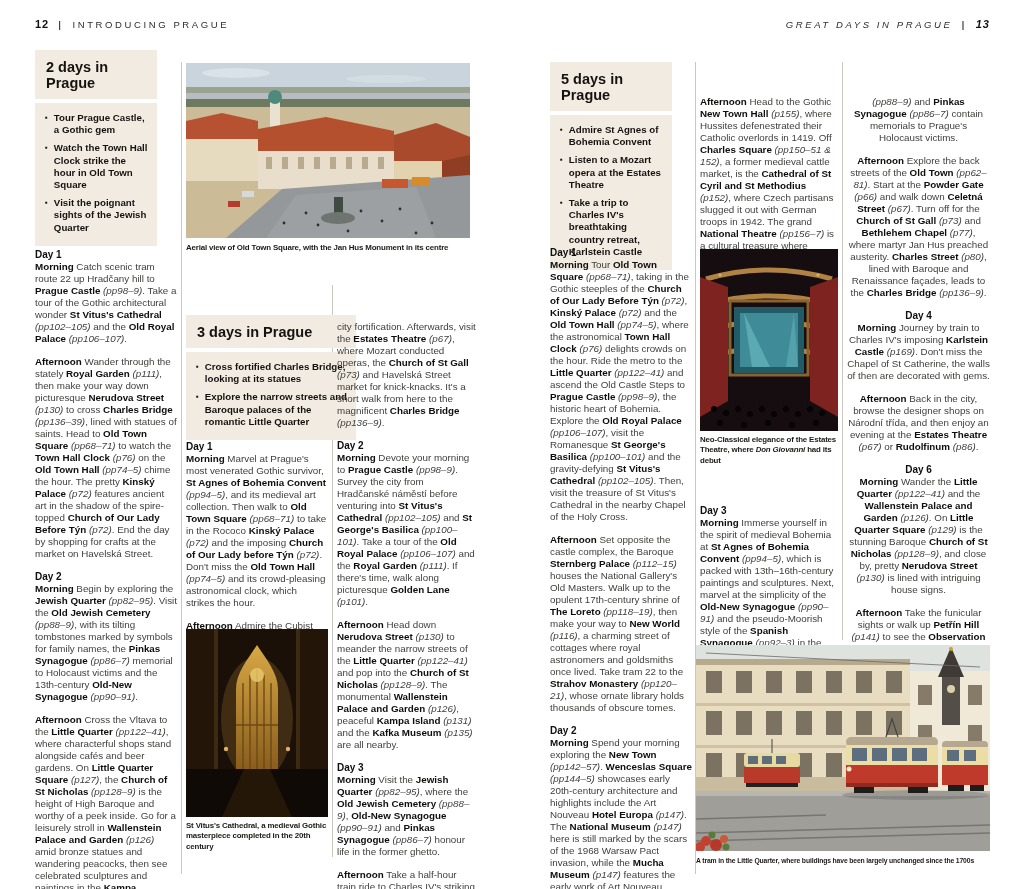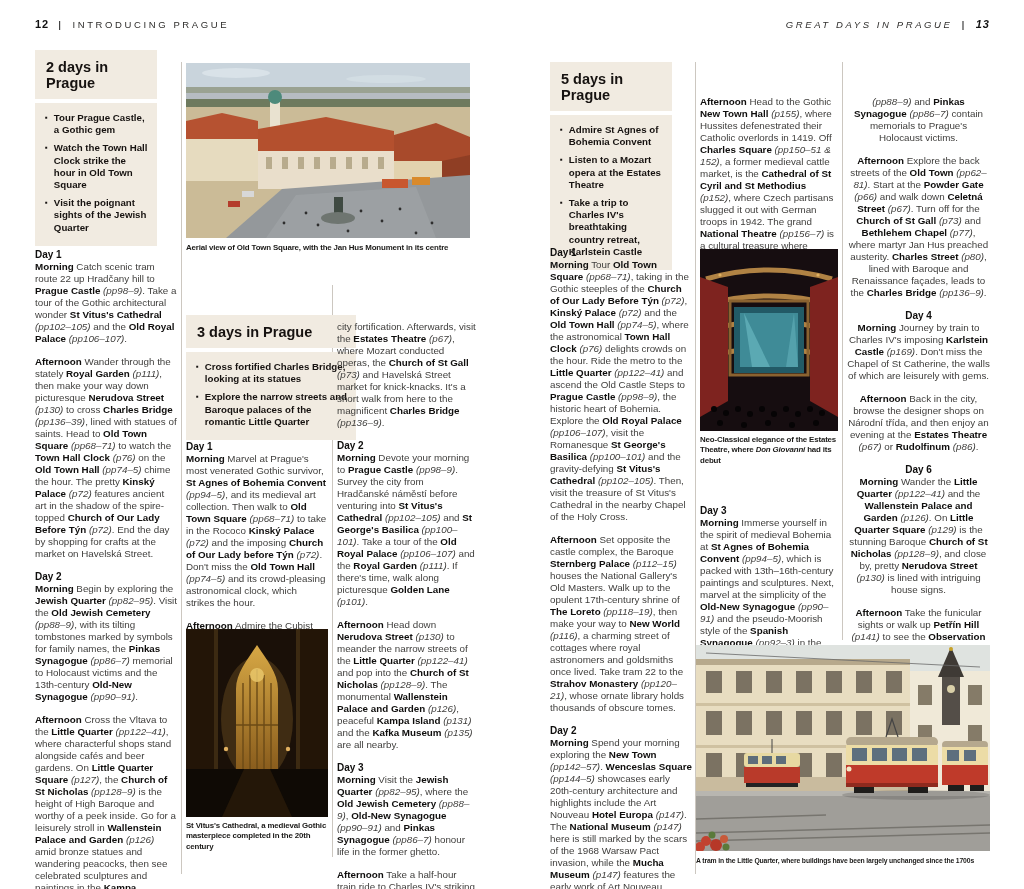--- a/index.html
+++ b/index.html
@@ -263,21 +263,21 @@
 
   <section class="textcol" style="left:700px;top:471px;width:138px;height:172px;">
       <div class="day-h"><span>Day 3</span></div>
       <div class="para"><span class="b">Morning</span><span> Immerse yourself in the spirit of medieval Bohemia at </span><span class="b">St Agnes of Bohemia Convent</span><span> </span><span class="i">(pp94–5)</span><span>, which is packed with 13th–16th-century paintings and sculptures. Next, marvel at the simplicity of the </span><span class="b">Old-New Synagogue</span><span> </span><span class="i">(pp90–91)</span><span> and the pseudo-Moorish style of the </span><span class="b">Spanish Synagogue</span><span> </span><span class="i">(pp92–3)</span><span> in the </span><span class="b">Jewish Quarter</span><span> </span><span class="i">(pp82–95)</span><span>. Nearby, the </span><span class="b">Old Jewish Cemetery</span></div>
     </section>
 
   <section class="textcol" style="left:847px;top:62px;width:143px;height:578px;text-align:center;">
       <div class="para"><span class="i">(pp88–9)</span><span> and </span><span class="b">Pinkas Synagogue</span><span> </span><span class="i">(pp86–7)</span><span> contain memorials to Prague's Holocaust victims.</span></div>
       <div class="para"><span class="b">Afternoon</span><span> Explore the back streets of the </span><span class="b">Old Town</span><span> </span><span class="i">(pp62–81)</span><span>. Start at the </span><span class="b">Powder Gate</span><span> </span><span class="i">(p66)</span><span> and walk down </span><span class="b">Celetná Street</span><span> </span><span class="i">(p67)</span><span>. Turn off for the </span><span class="b">Church of St Gall</span><span> </span><span class="i">(p73)</span><span> and </span><span class="b">Bethlehem Chapel</span><span> </span><span class="i">(p77)</span><span>, where martyr Jan Hus preached austerity. </span><span class="b">Charles Street</span><span> </span><span class="i">(p80)</span><span>, lined with Baroque and Renaissance façades, leads to the </span><span class="b">Charles Bridge</span><span> </span><span class="i">(pp136–9)</span><span>.</span></div>
       <div class="day-h"><span>Day 4</span></div>
-      <div class="para"><span class="b">Morning</span><span> Journey by train to Charles IV's imposing </span><span class="b">Karlstein Castle</span><span> </span><span class="i">(p169)</span><span>. Don't miss the Chapel of St Catherine, the walls of which are leisurely with gems.</span></div>
+      <div class="para"><span class="b">Morning</span><span> Journey by train to Charles IV's imposing </span><span class="b">Karlstein Castle</span><span> </span><span class="i">(p169)</span><span>. Don't miss the Chapel of St Catherine, the walls of then are decorated with gems.</span></div>
       <div class="para"><span class="b">Afternoon</span><span> Back in the city, browse the designer shops on Národní třída, and then enjoy an evening at the </span><span class="b">Estates Theatre</span><span> </span><span class="i">(p67)</span><span> or </span><span class="b">Rudolfinum</span><span> </span><span class="i">(p86)</span><span>.</span></div>
       <div class="day-h"><span>Day 6</span></div>
       <div class="para"><span class="b">Morning</span><span> Wander the </span><span class="b">Little Quarter</span><span> </span><span class="i">(pp122–41)</span><span> and the </span><span class="b">Wallenstein Palace and Garden</span><span> </span><span class="i">(p126)</span><span>. On </span><span class="b">Little Quarter Square</span><span> </span><span class="i">(p129)</span><span> is the stunning Baroque </span><span class="b">Church of St Nicholas</span><span> </span><span class="i">(pp128–9)</span><span>, and close by, pretty </span><span class="b">Nerudova Street</span><span> </span><span class="i">(p130)</span><span> is lined with intriguing house signs.</span></div>
       <div class="para"><span class="b">Afternoon</span><span> Take the funicular sights or walk up </span><span class="b">Petřín Hill</span><span> </span><span class="i">(p141)</span><span> to see the </span><span class="b">Observation Tower</span><span> </span><span class="i">(p140)</span><span>. Enjoy the views, then stroll back to the city via the lovely Petřínské sady gardens</span></div>
     </section>
 
   <figure class="photo" style="left:696px;top:645px;width:294px;height:206px;">
     <svg width="294" height="206" viewBox="0 0 294 206">
       <rect width="294" height="206" fill="#dfe3e0"></rect>
       <rect x="0" y="14" width="214" height="132" fill="#e8ddc1"></rect>

